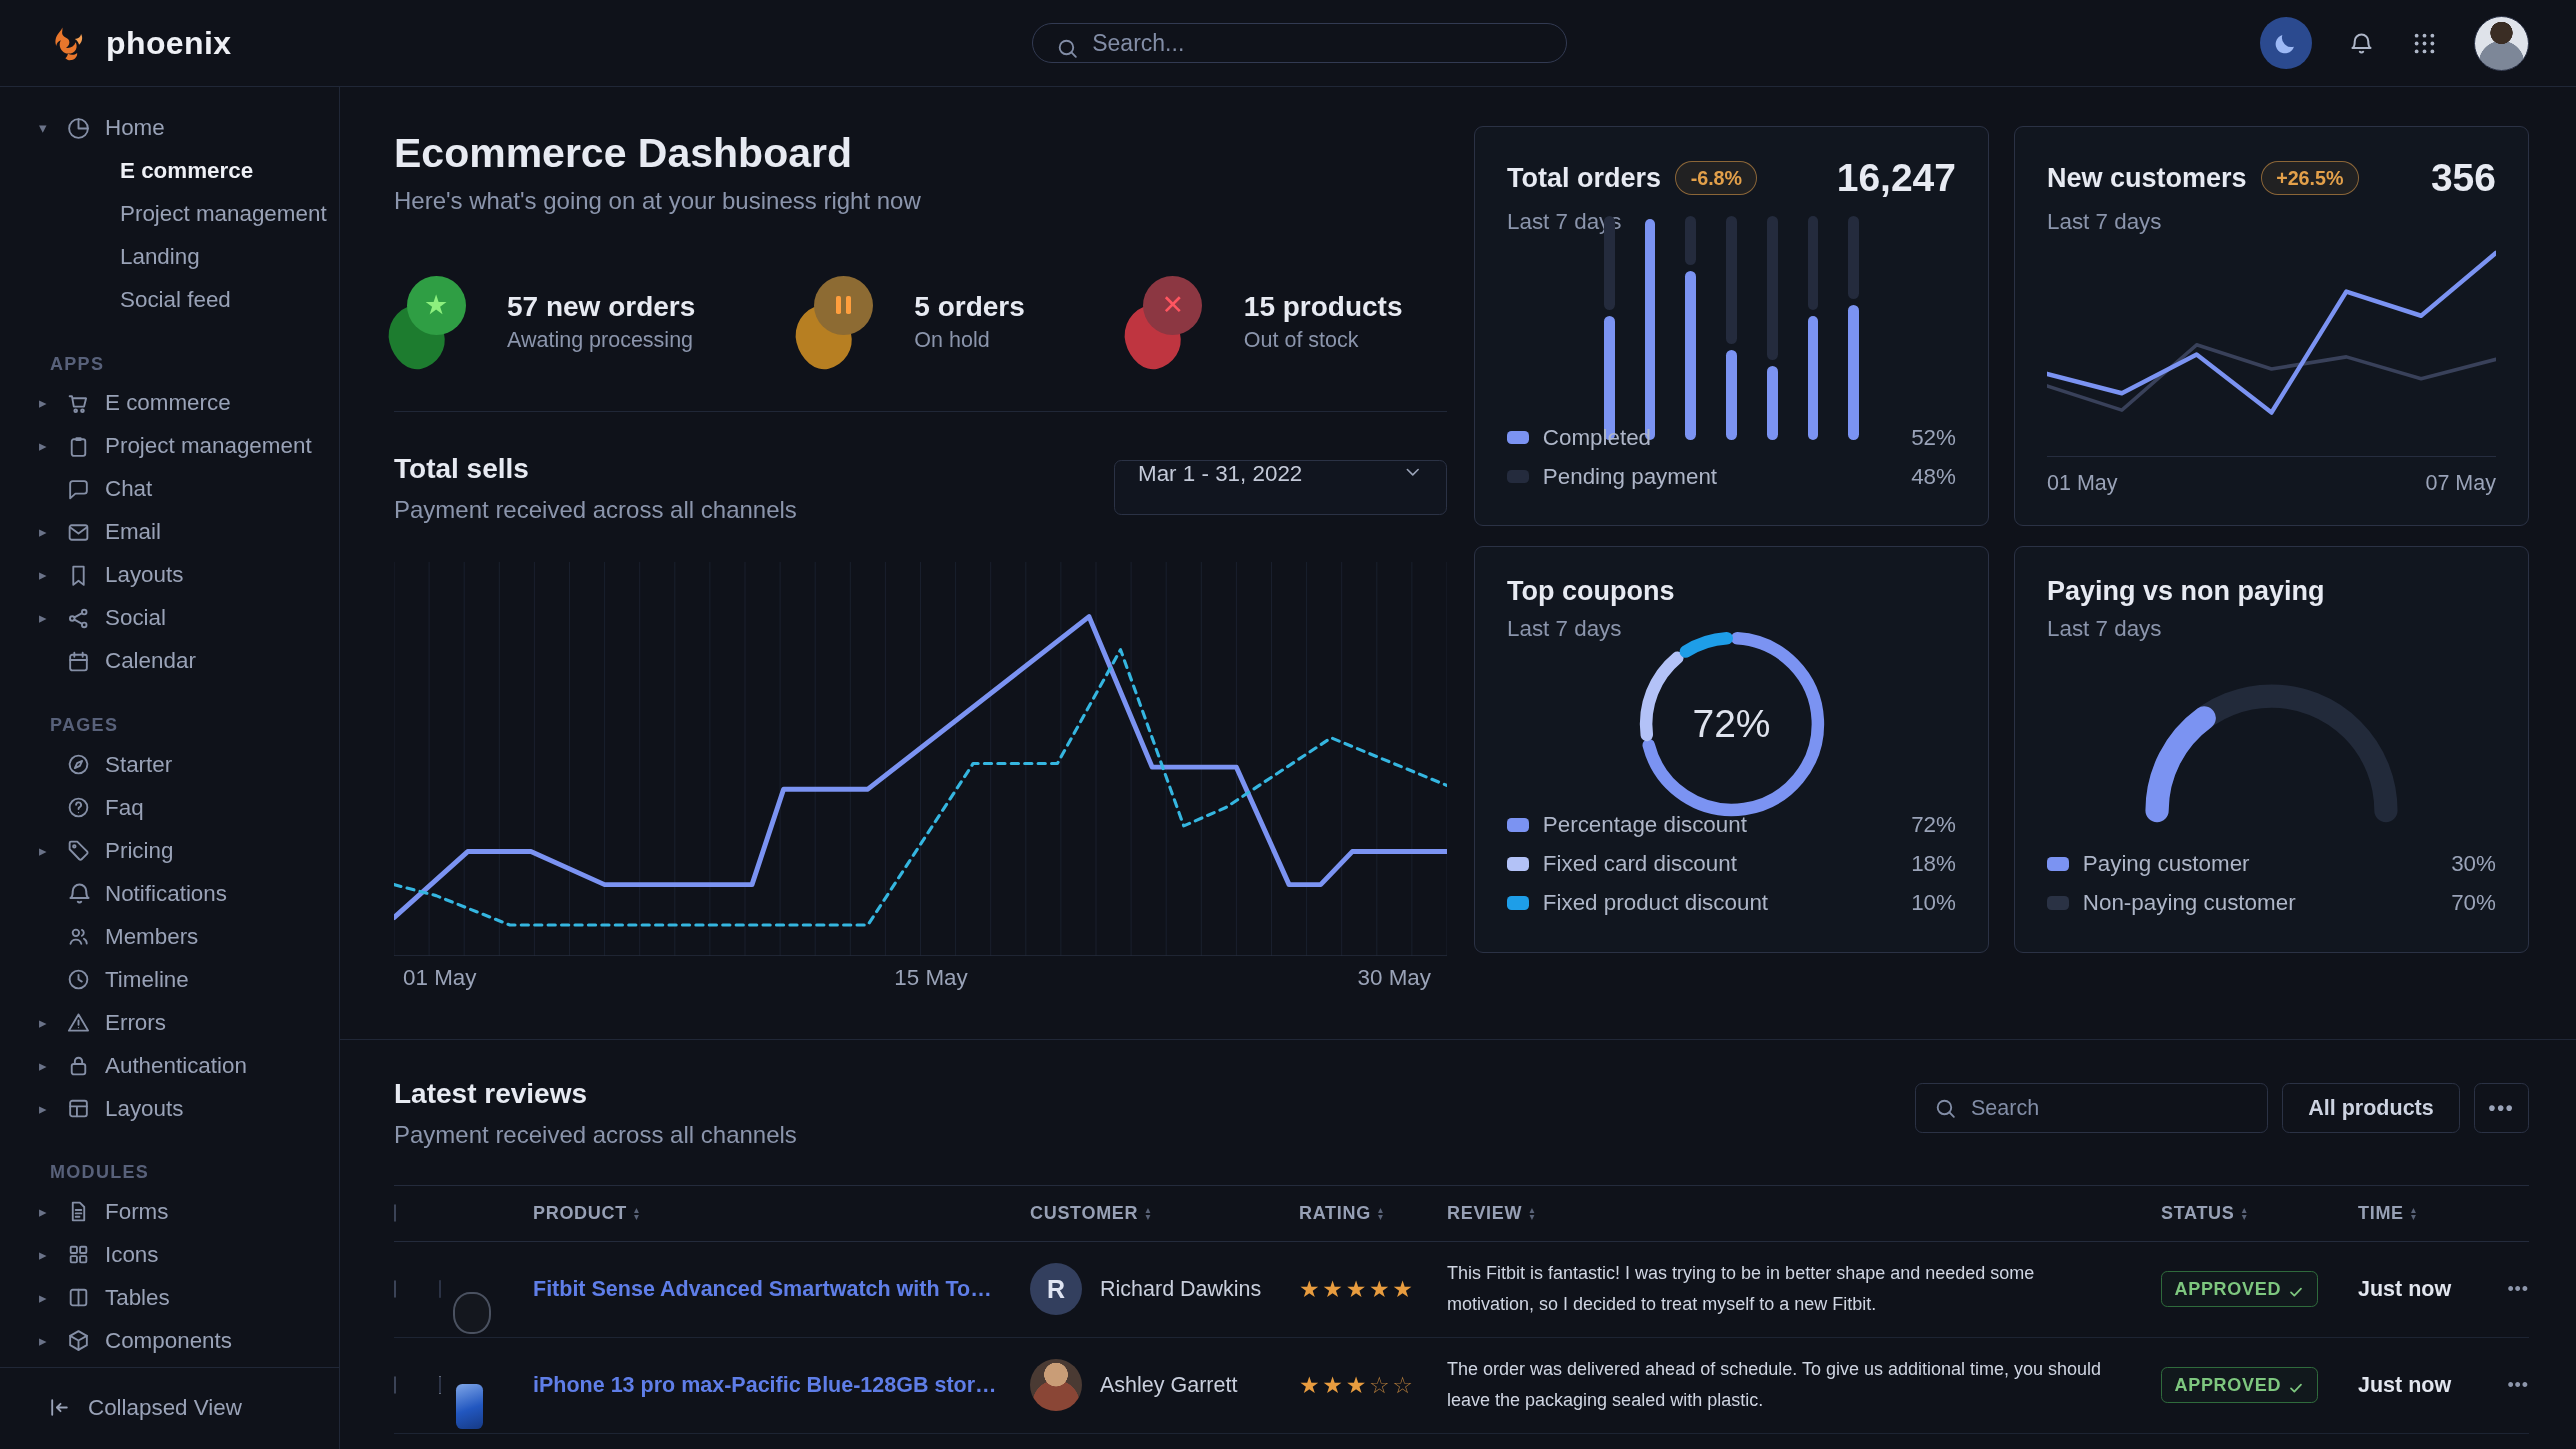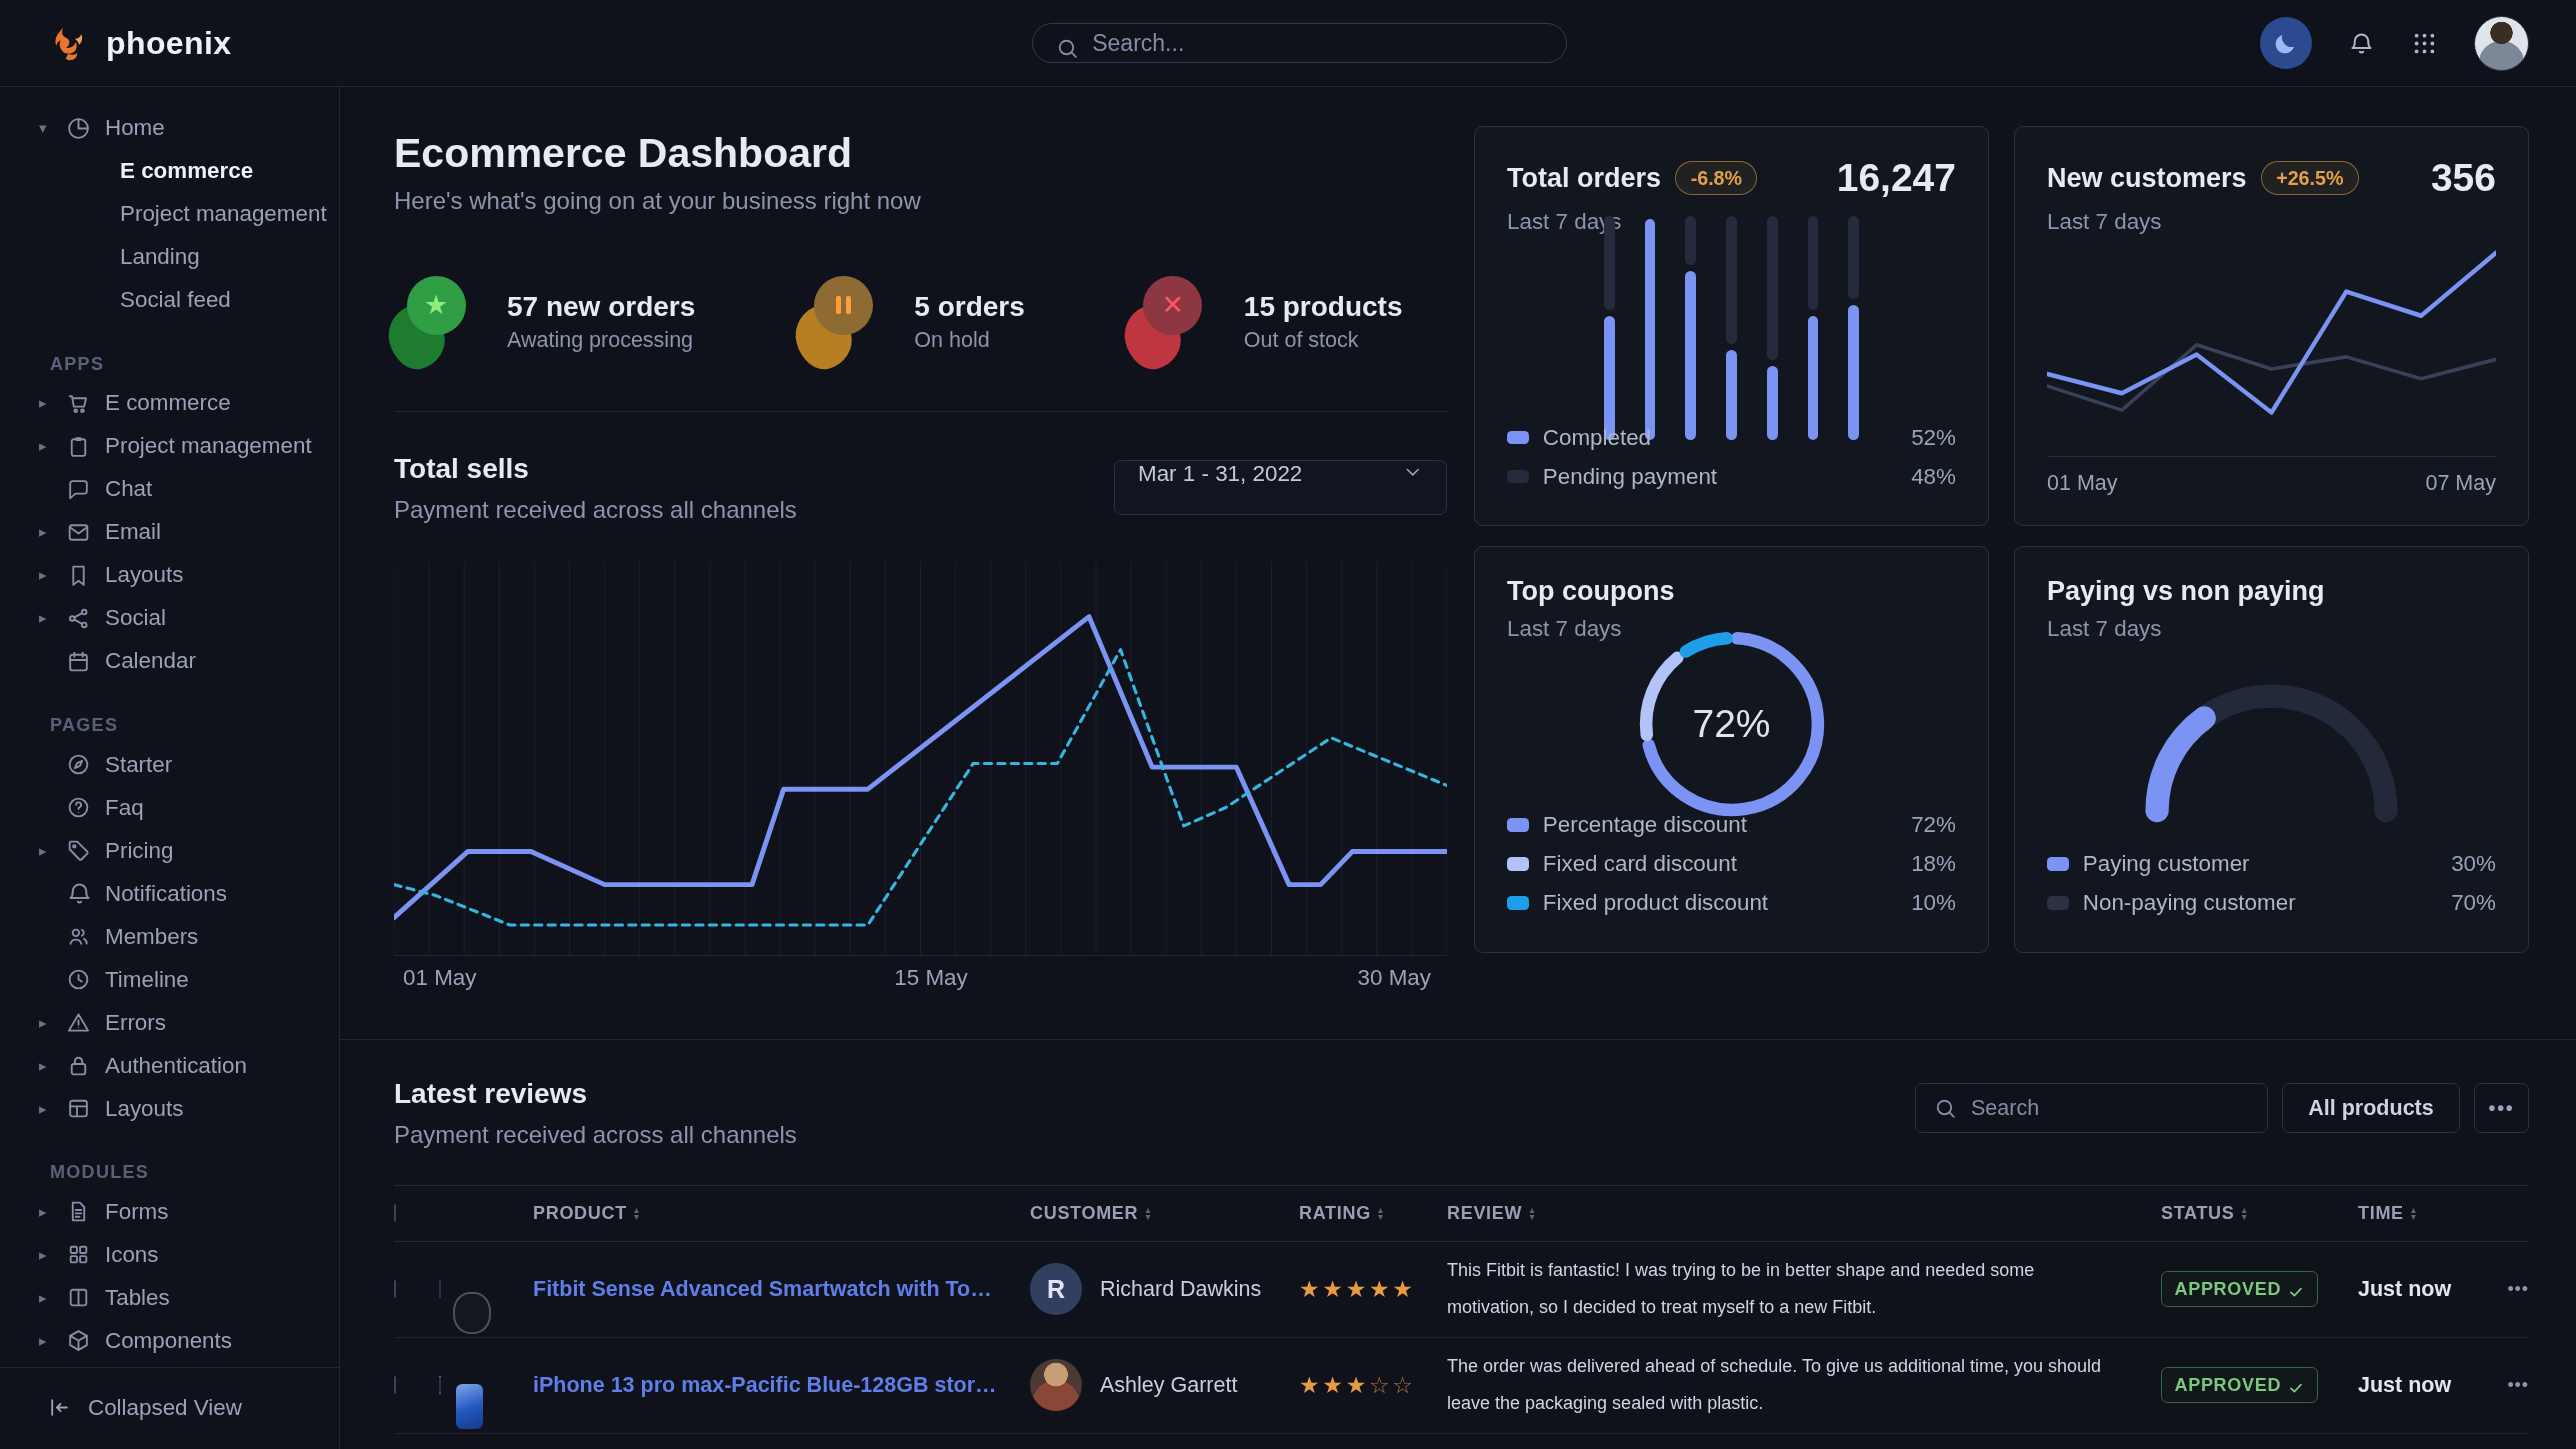--- a/index.html
+++ b/index.html
@@ -162,21 +162,21 @@
     display:flex; align-items:center; justify-content:center;
     font-size:25px; font-weight:700; color:#dfe4f2; }
   .cust-av.letter { background:#333f5e; }
   .cust-av.photo { background:
       radial-gradient(circle at 50% 30%, #c99d77 0 26%, rgba(0,0,0,0) 27%),
       radial-gradient(circle at 50% 86%, #8a4636 0 45%, rgba(0,0,0,0) 46%),
       #4a3a33; }
   .cust-name { font-size:21.5px; color:#c9cfdd; white-space:nowrap; }
   .stars { font-size:23px; letter-spacing:2.7px; white-space:nowrap; }
   .stars .f { color:#e89c3f; } .stars .e { color:#b07a3a; }
-  .review-txt { font-size:18px; line-height:37px; color:#cfd5e2; padding-right:50px; }
+  .review-txt { font-size:18px; line-height:31px; color:#cfd5e2; padding-right:50px; }
   .badge-ok { display:inline-flex; align-items:flex-end; gap:7.2px; font-size:18px; font-weight:700;
     letter-spacing:0.7px; color:#7ec77f; border:0.9px solid #2f6b3c; border-radius:6.3px;
     padding:6.3px 12.5px; background:rgba(47,107,60,.08); }
   .time-cell { font-size:21.5px; font-weight:700; color:#e2e6ef; }
   .row-more { color:#8d96ab; font-size:18px; letter-spacing:0.9px; cursor:pointer; text-align:right; }
   svg { display:block; }
 </style>
 </head>
 <body>
 

